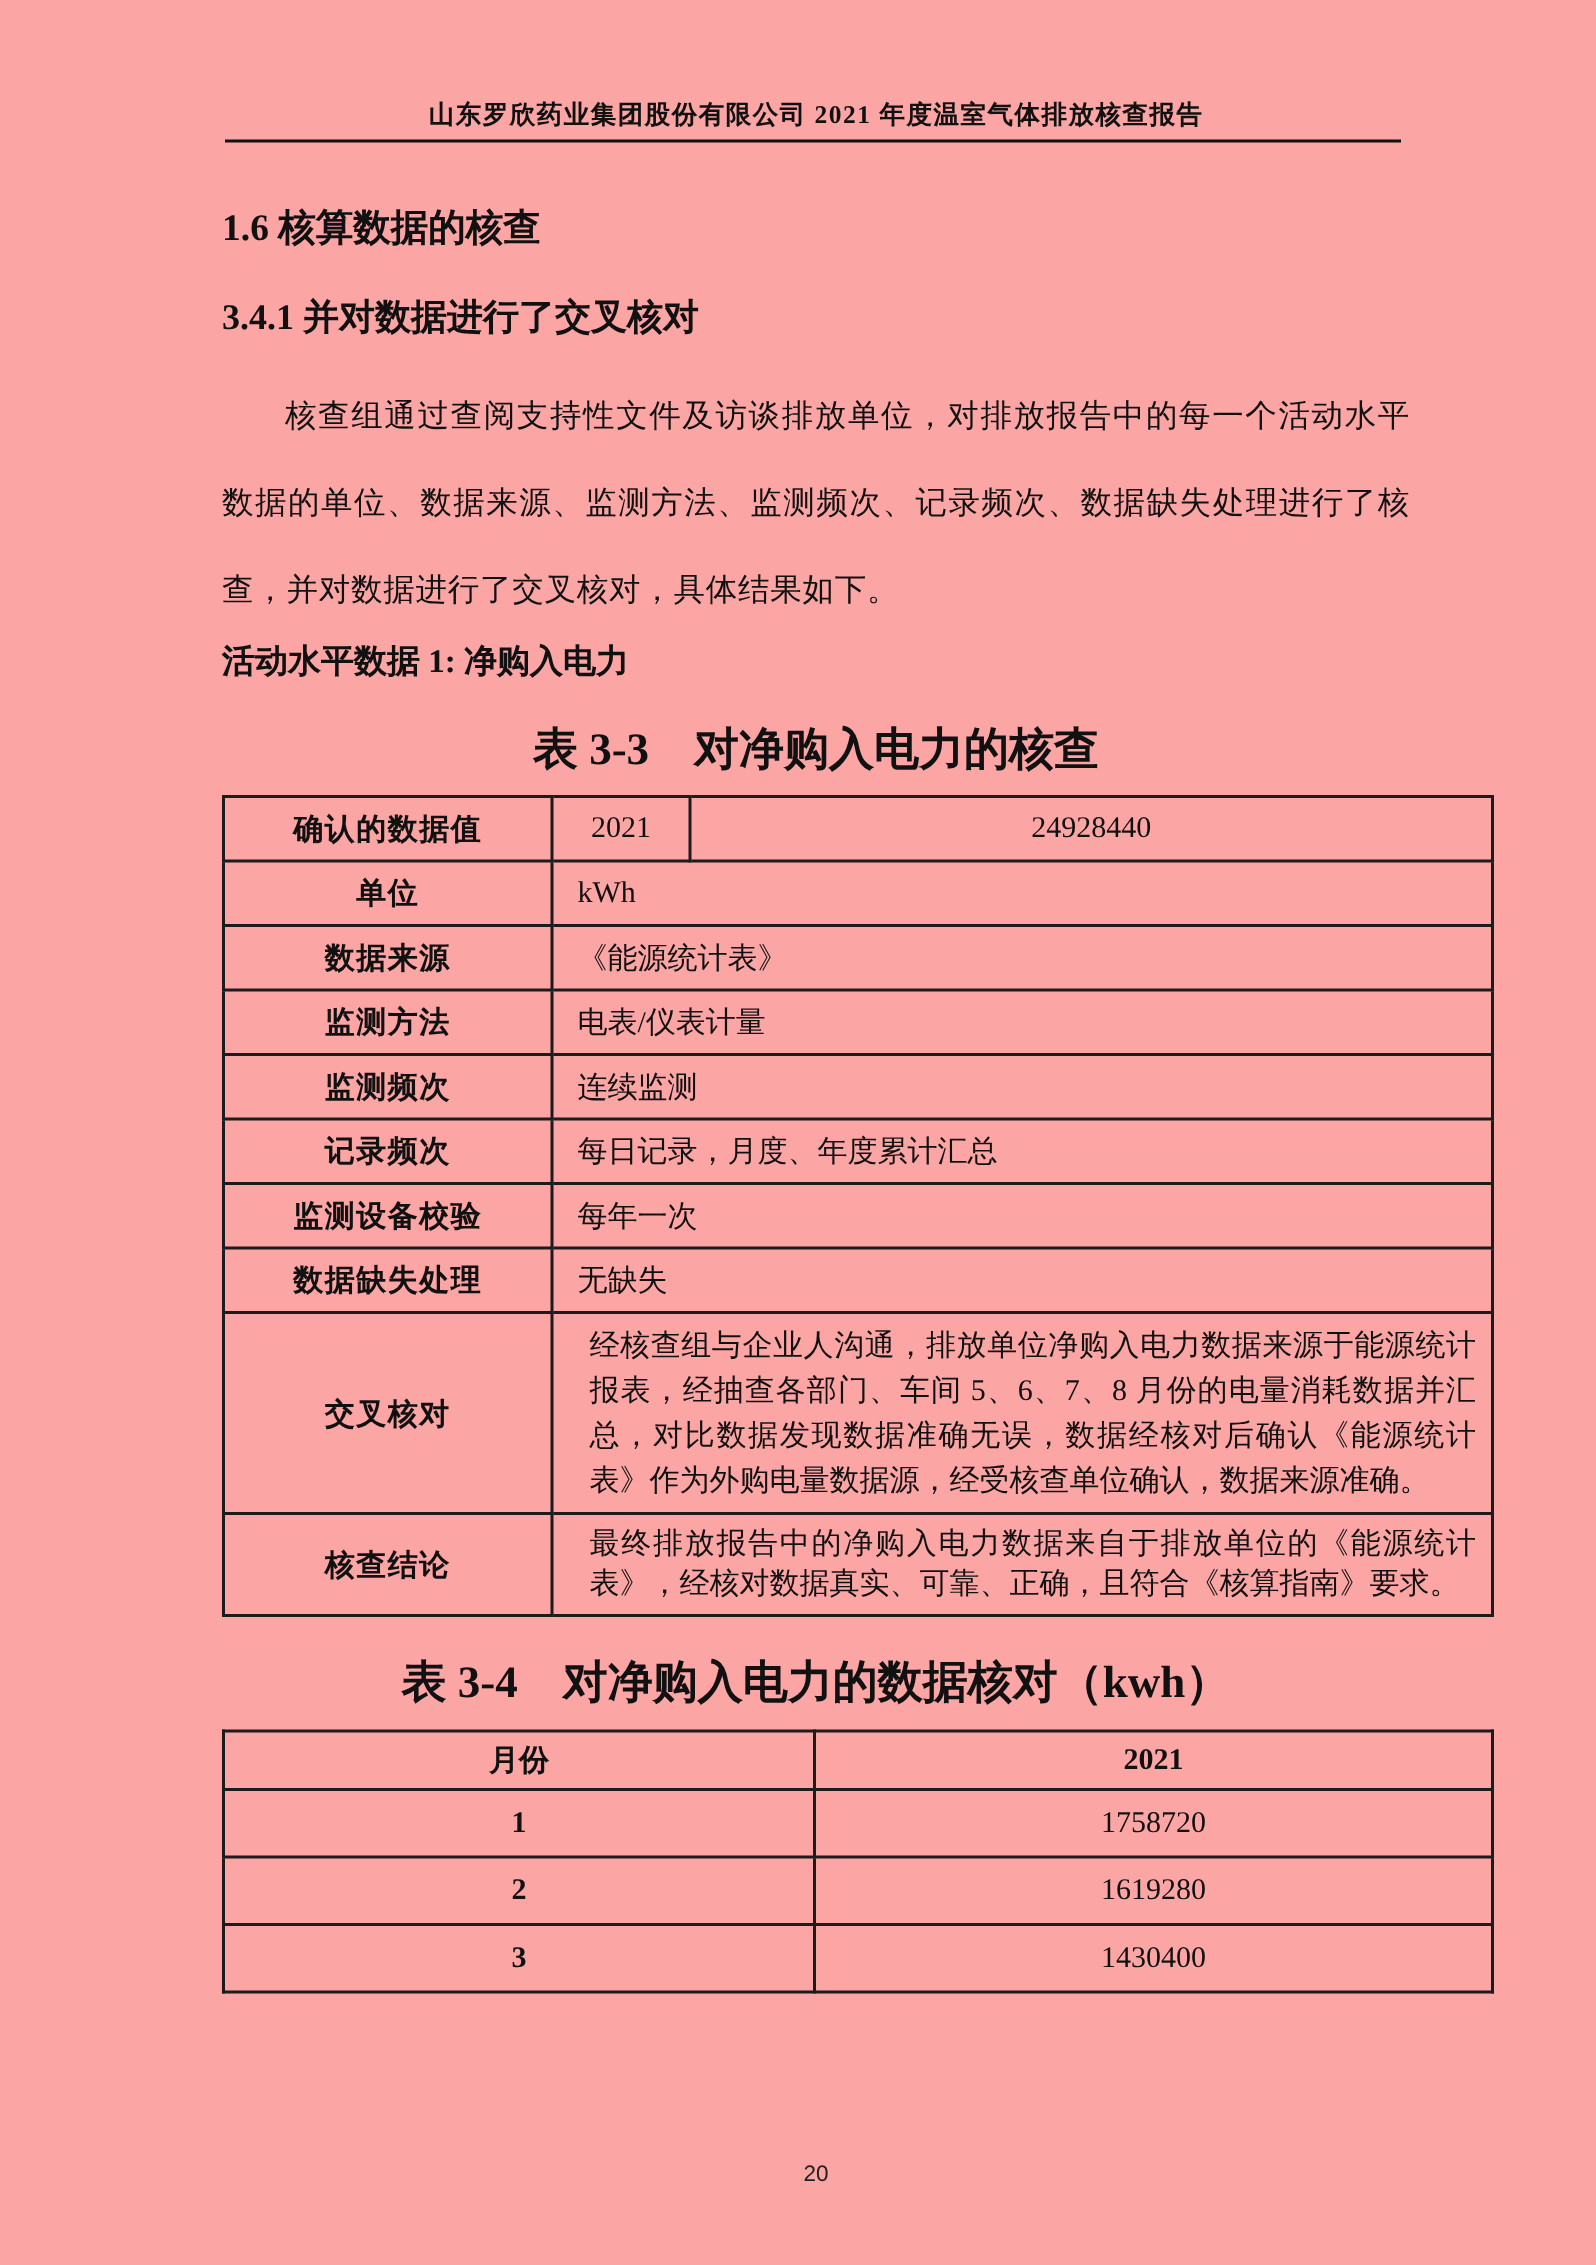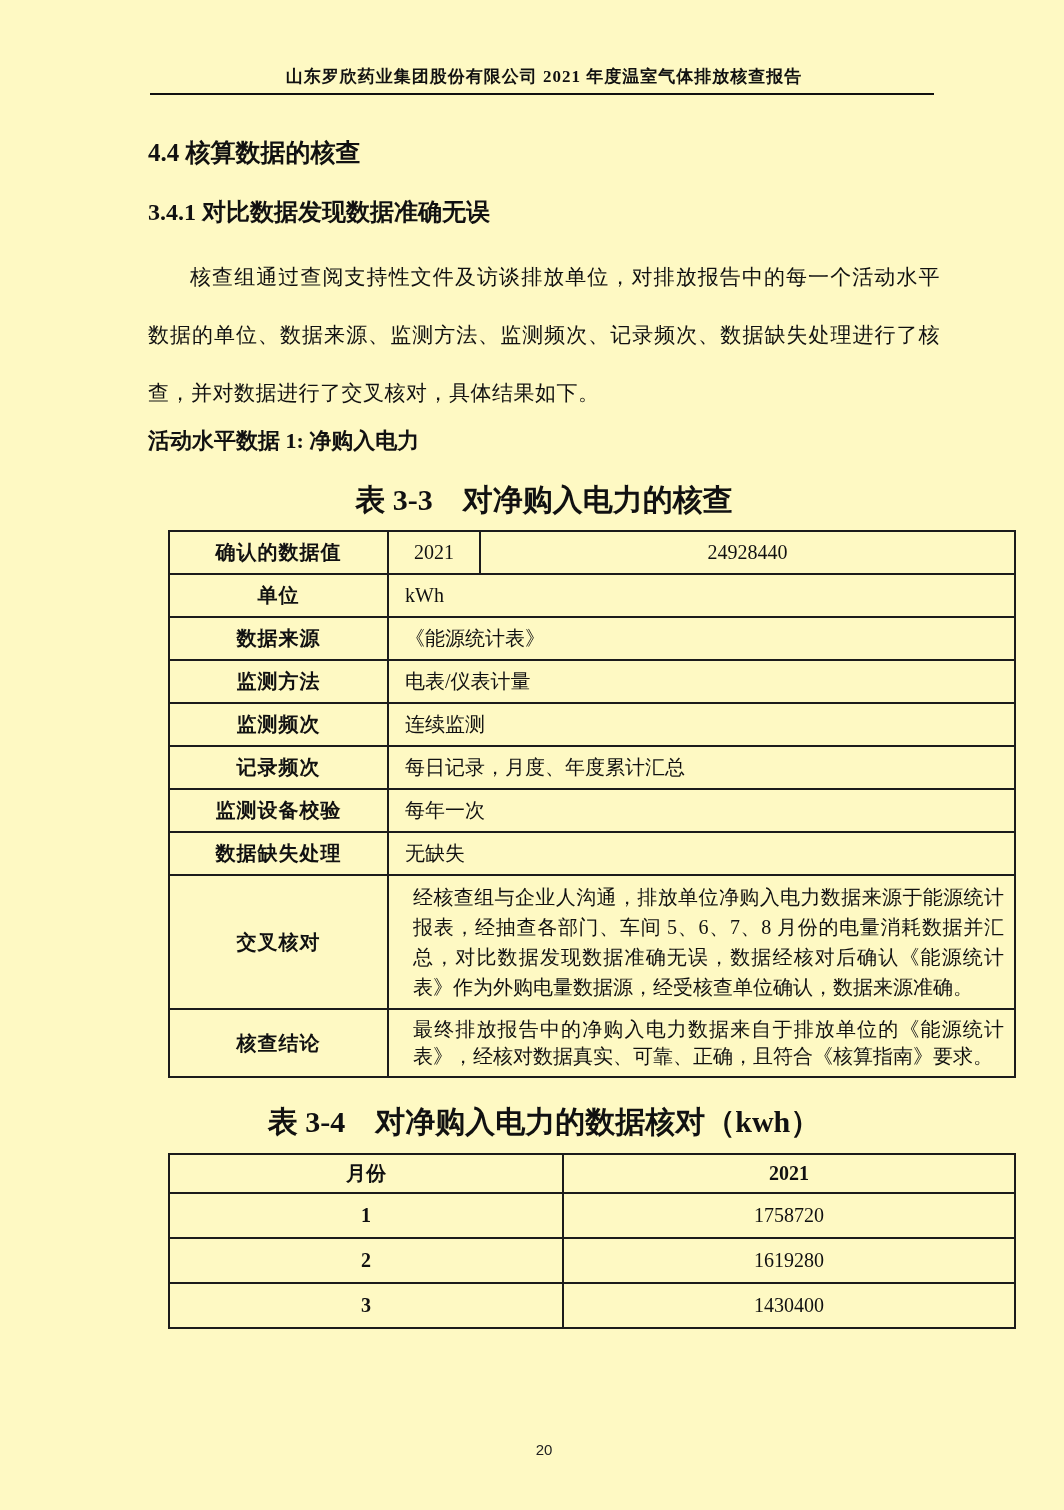--- a/index.html
+++ b/index.html
@@ -1,20 +1,20 @@
 <!DOCTYPE html>
 <html><head>
 <meta charset="utf-8">
 <style>
   html,body { margin:0; padding:0; background:#e8e8e8; }
   .page {
     position:relative;
     width:1064px; height:1510px;
     margin:0 auto;
-    background:#fef9c3;
+    background:#fca5a5;
     color:#111;
     font-family:"Liberation Serif", serif;
     overflow:hidden;
   }
   
   .hdr-text {
     padding-top:66px;
     margin:0 124px 0 148px;
     text-align:center;
     font-size:17px;
@@ -56,21 +56,21 @@
     line-height:30px;
   }
   .tbl-caption {
     margin:30px 0 0 0;
     text-align:center;
     font-size:30px;
     font-weight:bold;
     line-height:28px;
   }
   
-  table { border-collapse:collapse; table-layout:fixed; width:848px;margin-left:20px; }
+  table { border-collapse:collapse; table-layout:fixed; width:848px; }
   .t33 { margin-top:16px; }
   .t33 td {
     border:2px solid #1c1c1c;
     font-size:20px;
     vertical-align:middle;
     padding:0;
   }
   .t33 tr.simple { height:43px; }
   .t33 td.lbl {
     text-align:center;
@@ -113,22 +113,22 @@
 </head>
 <body>
 
 <div class="page">
 
   <div class="hdr-text">山东罗欣药业集团股份有限公司 2021 年度温室气体排放核查报告</div>
   <div class="hdr-rule"></div>
 
   <div class="content">
 
-    <div class="h1">4.4 核算数据的核查</div>
-    <div class="h2">3.4.1 对比数据发现数据准确无误</div>
+    <div class="h1">1.6 核算数据的核查</div>
+    <div class="h2">3.4.1 并对数据进行了交叉核对</div>
     <p class="body-par">核查组通过查阅支持性文件及访谈排放单位，对排放报告中的每一个活动水平数据的单位、数据来源、监测方法、监测频次、记录频次、数据缺失处理进行了核查，并对数据进行了交叉核对，具体结果如下。</p>
 
     <div class="activity-label">活动水平数据 1: 净购入电力</div>
 
     <div class="tbl-caption">表 3-3　对净购入电力的核查</div>
 
     <table class="t33">
       <colgroup>
           <col style="width:219px">
           <col style="width:92px">

